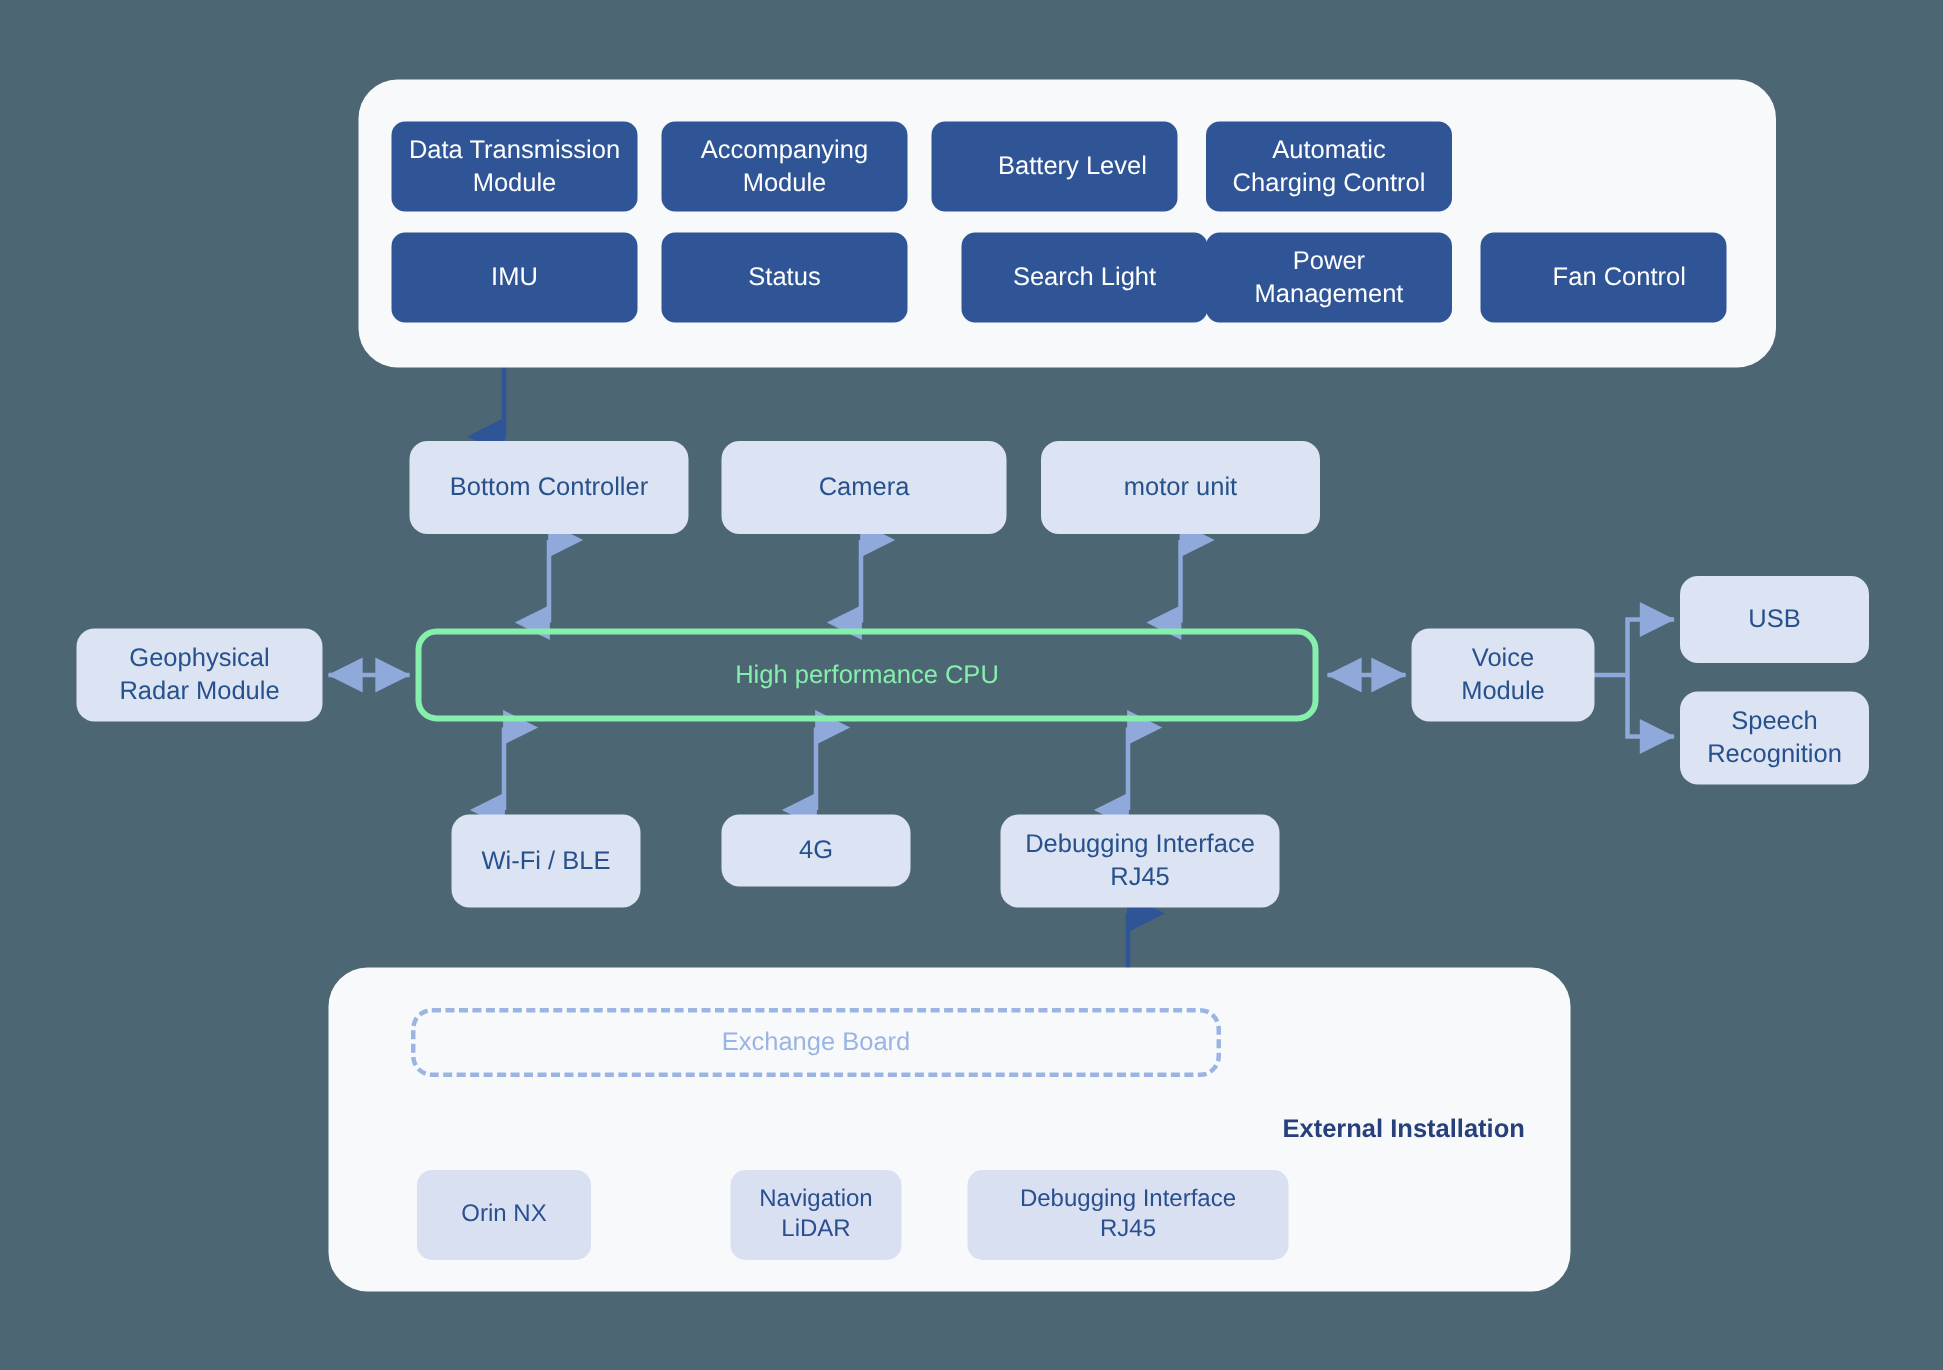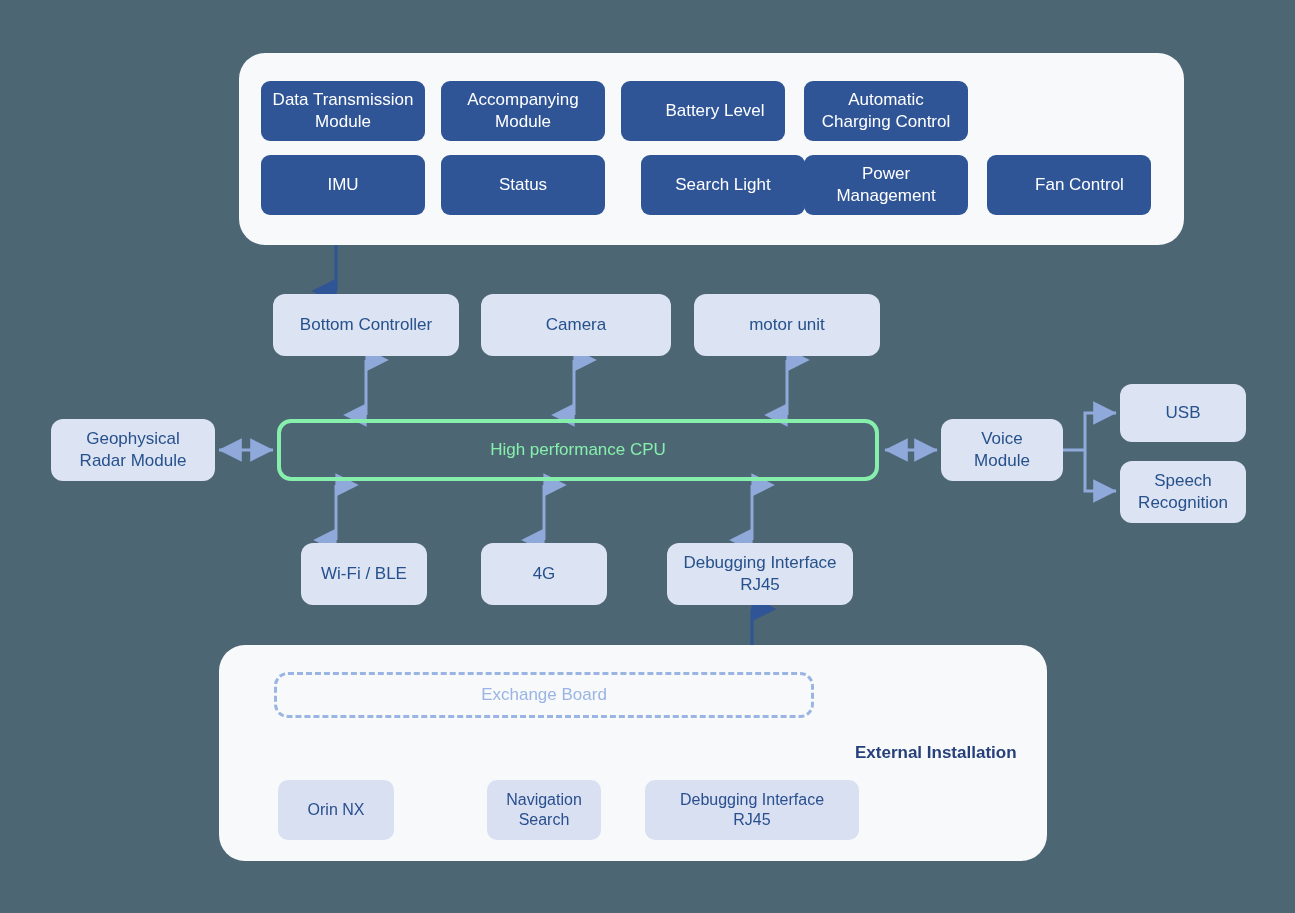--- a/index.html
+++ b/index.html
@@ -191,29 +191,29 @@
 
   <div class="node cpu" style="left:277px; top:419px; width:602px; height:62px;">High performance CPU</div>
 
   <div class="node light" style="left:941px; top:419px; width:122px; height:62px;">Voice
 Module</div>
   <div class="node light" style="left:1120px; top:384px; width:126px; height:58px;">USB</div>
   <div class="node light" style="left:1120px; top:461px; width:126px; height:62px;">Speech
 Recognition</div>
 
   <div class="node light" style="left:273px; top:543px; width:126px; height:62px;margin-left:28px;">Wi-Fi / BLE</div>
-  <div class="node light" style="left:481px; top:543px; width:126px; height:62px;">4G</div>
+  <div class="node light" style="left:481px; top:543px; width:126px; height:48px;">4G</div>
   <div class="node light" style="left:667px; top:543px; width:186px; height:62px;">Debugging Interface
 RJ45</div>
 
   <div class="panel" style="left:219px; top:645px; width:828px; height:216px;"></div>
 
   <div class="node dashed" style="left:274px; top:672px; width:540px; height:46px;">Exchange Board</div>
 
   <div class="section-label" style="left:855px; top:743px;">External Installation</div>
 
   <div class="node ext" style="left:278px; top:780px; width:116px; height:60px;">Orin NX</div>
   <div class="node ext" style="left:487px; top:780px; width:114px; height:60px;">Navigation
-Search</div>
+LiDAR</div>
   <div class="node ext" style="left:645px; top:780px; width:214px; height:60px;">Debugging Interface
 RJ45</div>
 
 </div>
 
 </body></html>

